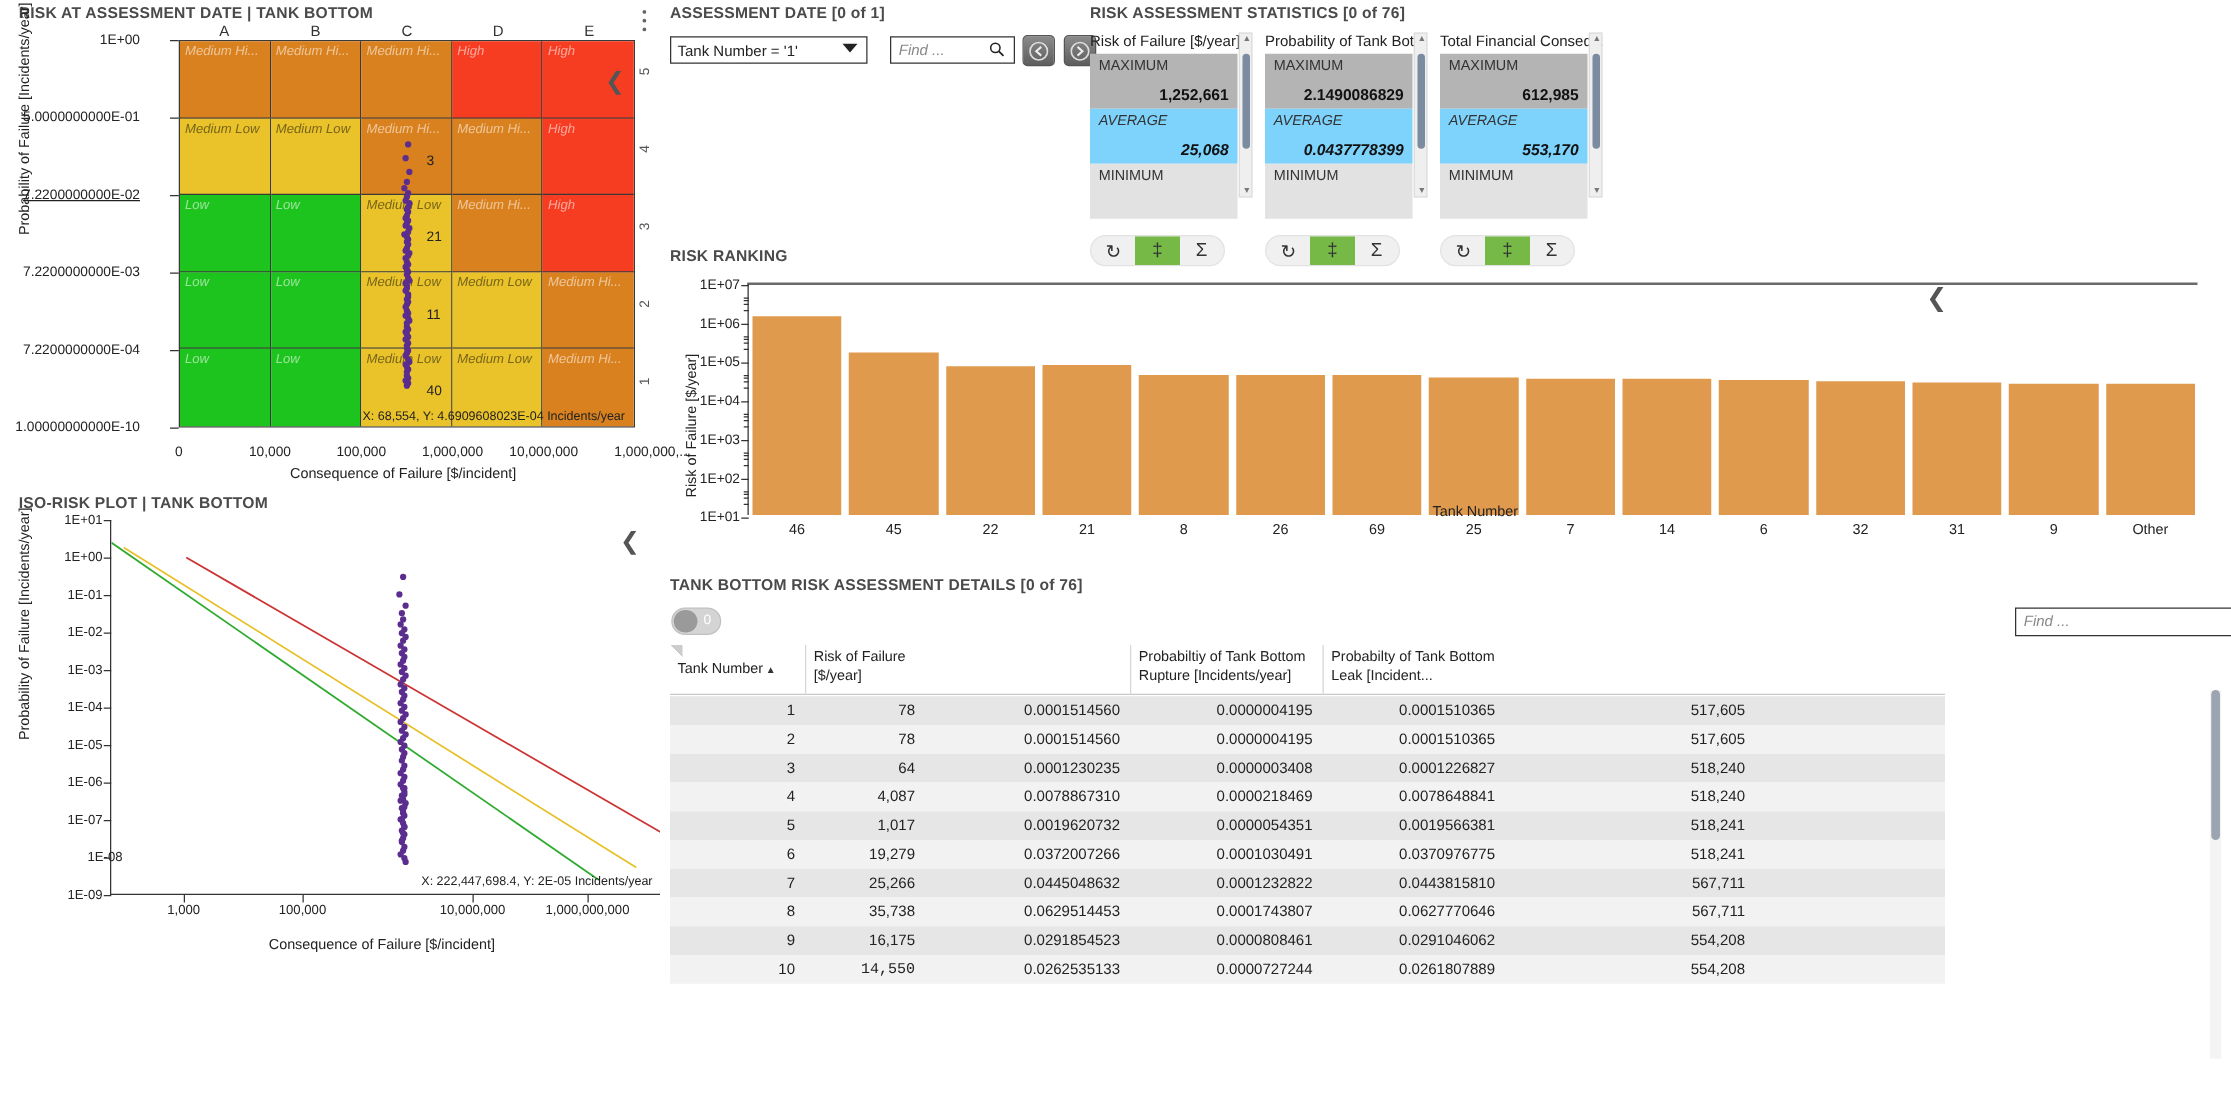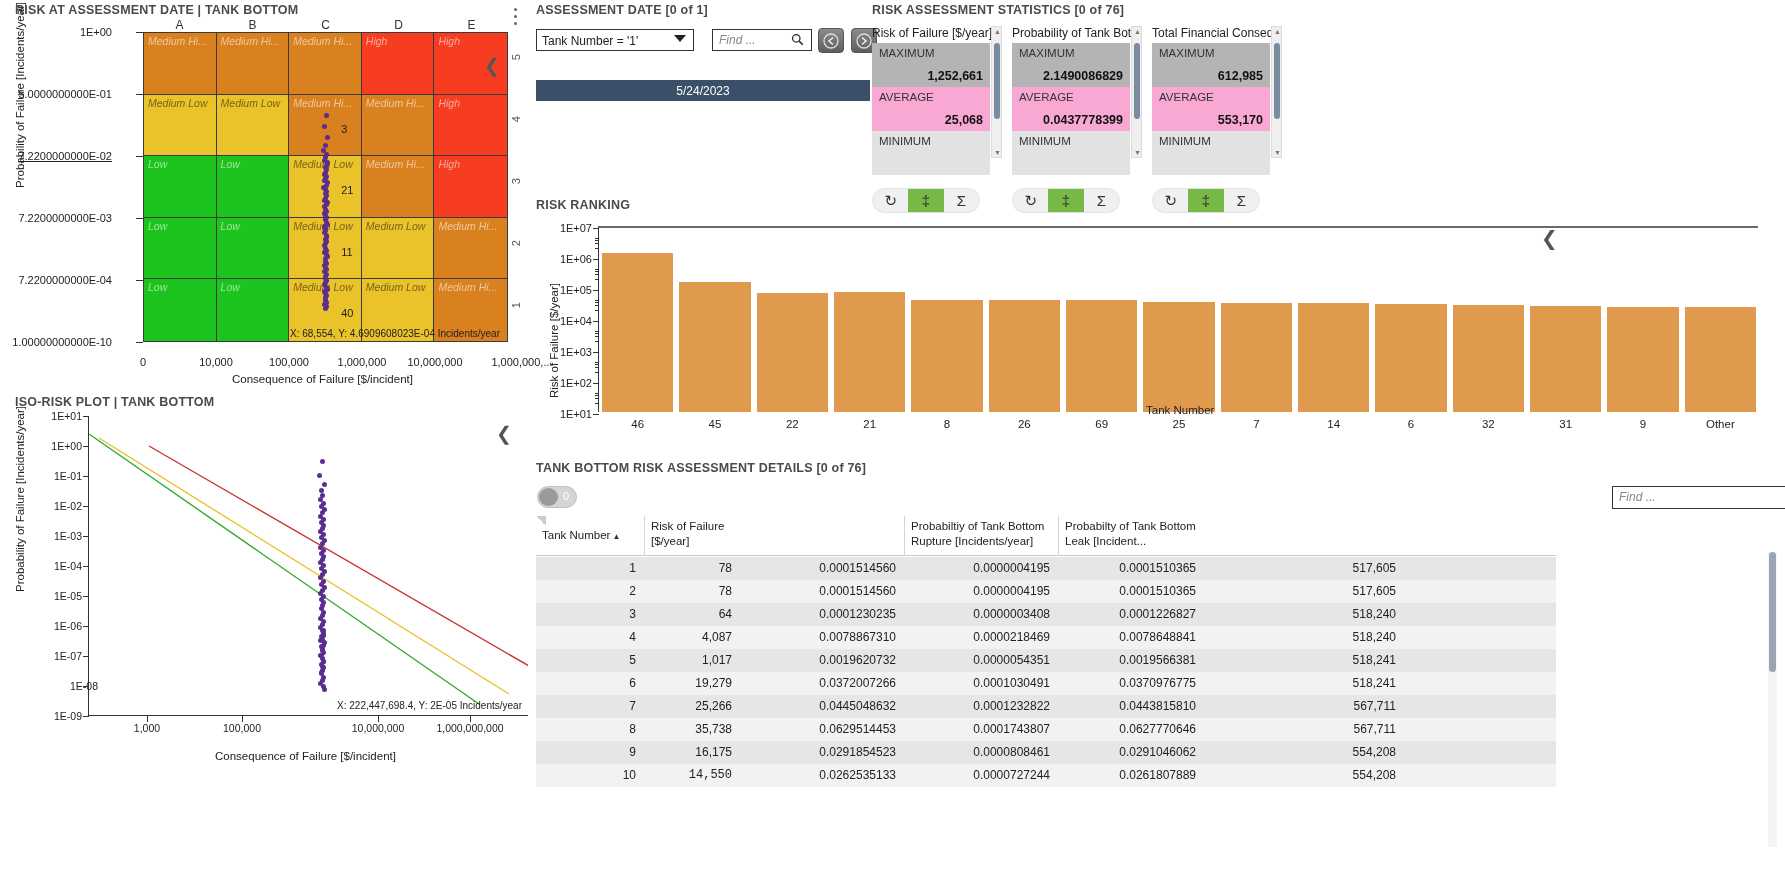--- a/index.html
+++ b/index.html
@@ -123,21 +123,21 @@
   
   #stats-panel { position:absolute; left:872px; top:0; width:380px; height:195px; }
   #stats-title { position:absolute; left:0; top:3px; }
   .stat-card { position:absolute; top:26px; width:130px; }
   .stat-card .hdr { font-size:12px; color:#222; white-space:nowrap; overflow:hidden; height:17px; }
   .stat-box { position:relative; width:118px; }
   .stat-row { height:44px; padding:4px 7px 0 7px; position:relative; }
   .stat-row .k { font-size:11.5px; color:#333; }
   .stat-row .v { position:absolute; right:7px; bottom:4px; font-size:12.5px; font-weight:bold; color:#111; }
   .stat-row.r1 { background:#b4b4b4; }
-  .stat-row.r2 { background:#f9a8d4; }
+  .stat-row.r2 { background:#7dd3fc;font-style:italic; }
   .stat-row.r3 { background:#e2e2e2; }
   .stat-scroll {
     position:absolute; right:0; top:0; width:11px; height:132px; background:#efefef;
     border:1px solid #dcdcdc;
   }
   .stat-scroll .thumb { position:absolute; left:2px; top:16px; width:6px; height:76px; background:#7b8ba0; border-radius:3px; }
   .stat-scroll .ar { position:absolute; left:2px; font-size:7px; color:#777; }
   .stat-toolbar {
     position:absolute; top:162px; width:108px; height:25px; border-radius:13px;
     background:#f0f0f0; display:flex; overflow:hidden; border:1px solid #e2e2e2;
@@ -572,21 +572,20 @@
       <path d="M10 4.5 L6 8 L10 11.5" fill="none" stroke="#eee" stroke-width="1.6"></path>
     </svg>
   </div>
   <div class="navbtn" style="left:315px; top:28px;">
     <svg width="16" height="16" viewBox="0 0 16 16">
       <circle cx="8" cy="8" r="7" fill="none" stroke="#ddd" stroke-width="1.3"></circle>
       <path d="M6 4.5 L10 8 L6 11.5" fill="none" stroke="#eee" stroke-width="1.6"></path>
     </svg>
   </div>
 
-  <div id="ad-row">5/24/2023</div>
 </div>
 
 <div id="stats-panel">
   <div id="stats-title" class="panel-title">
     <span>RISK ASSESSMENT STATISTICS</span>
     <span class="count">[0 of 76]</span>
   </div>
   <div id="stats-cards">
       <div class="stat-card" style="left: 0px;">
         <div class="hdr">Risk of Failure [$/year]</div>

